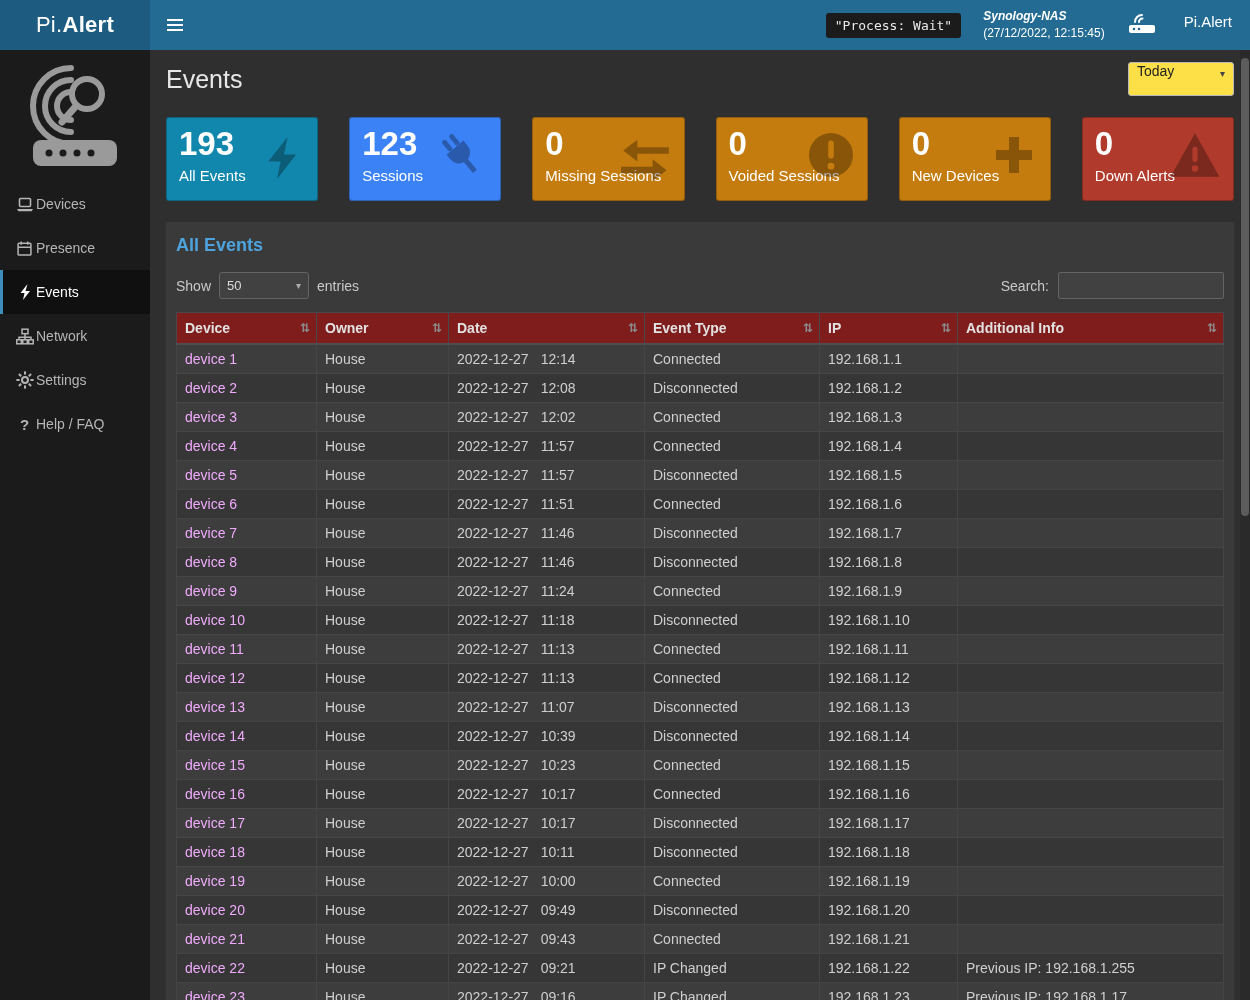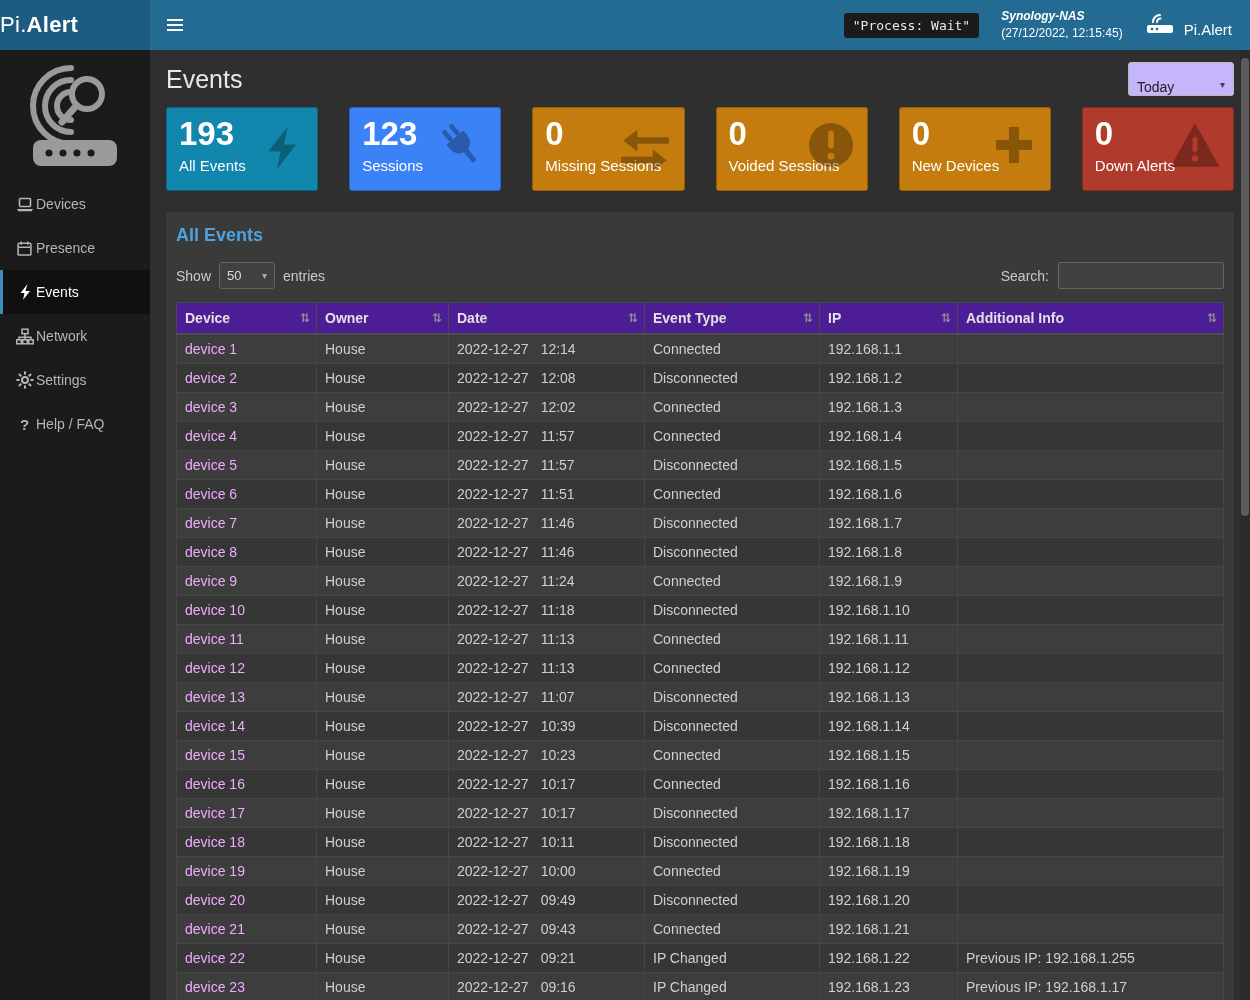--- a/index.html
+++ b/index.html
@@ -3,78 +3,78 @@
 <meta charset="utf-8">
 <style>
   * { margin:0; padding:0; box-sizing:border-box; }
   html,body { width:1250px; height:1000px; overflow:hidden; background:#2f2f2f;
               font-family:"Liberation Sans", sans-serif; }
 
   
   .topbar { position:absolute; top:0; left:0; width:1250px; height:50px; background:#236b93;
             display:flex; z-index:30; }
   .brand { width:150px; height:50px; background:#1d5c80; color:#fff; display:flex;
-           align-items:center; font-size:22px; letter-spacing:.3px; }
+           align-items:center; justify-content:center; font-size:22px; letter-spacing:.3px; }
   .brand .bold { font-weight:bold; }
   .topbar-main { flex:1; display:flex; align-items:center; }
   .hamburger { height:50px; padding:0 17px; display:flex; flex-direction:column; justify-content:center;
                gap:3px; cursor:pointer; }
   .hamburger i { display:block; width:16px; height:2px; background:#fff; }
   .topbar-right { margin-left:auto; display:flex; align-items:center; gap:22px; padding-right:12px; }
   .process-badge { background:#1b1b1b; color:#eaeaea; font-family:"DejaVu Sans Mono", monospace;
                    font-size:13px; padding:5px 9px; border-radius:3px; white-space:nowrap; }
   .host-info { color:#fff; font-size:12px; line-height:1.45; }
   .host-info .host-name { font-weight:bold;font-style:italic; }
-  .app-chip { display:flex; align-items:flex-end; gap:9px; color:#fff; font-size:15px; padding-right:6px; }
+  .app-chip { display:flex; align-items:flex-start; gap:27px; color:#fff; font-size:15px; padding-right:6px; }
 
   
   .sidebar { position:absolute; top:50px; left:0; width:150px; height:950px; background:#1b1b1b; z-index:20; }
   .logo-wrap { padding:14px 0 12px; display:flex; justify-content:center; }
   .menu { list-style:none; }
   .menu-item { display:flex; align-items:center; gap:2px; height:44px; padding:0 12px; color:#b5b5b5;
                font-size:14px; cursor:pointer; border-left:3px solid transparent; }
   .menu-item .mi-icon { width:19px; display:flex; justify-content:center; }
   .menu-item.active { background:#101010; color:#fff; border-left-color:#3c8dbc; }
   .q-glyph { font-weight:bold; font-size:15px; }
 
   
   .main { position:absolute; left:150px; top:50px; width:1100px; height:950px; padding:10px 16px 0; }
   .page-head { display:flex; justify-content:space-between; align-items:center; height:38px; }
   .page-title { color:#e8e8e8; font-size:25px; font-weight:normal; }
-  .period-select { width:106px; height:28px; background:#c4b5fd; border:1px solid #b9b9b9; border-radius:3px;
-                   color:#222; font-size:14px; display:flex; align-items:flex-start; justify-content:space-between;
+  .period-select { width:106px; height:28px; background:#fde047; border:1px solid #b9b9b9; border-radius:3px;
+                   color:#222; font-size:14px; display:flex; align-items:flex-end; justify-content:space-between;
                    padding:16px 8px; cursor:pointer; }
   .caret-dark { color:#444; font-size:10px; }
   .caret-light { color:#aaa; font-size:10px; }
 
   
-  .cards { display:flex; gap:31px; margin-top:9px; }
+  .cards { display:flex; gap:31px; margin-top:19px; }
   .card { flex:1; height:84px; border-radius:3px; position:relative; color:#fff; padding:9px 12px 0;
           overflow:hidden; cursor:pointer; border:1px solid rgba(0,0,0,.25); }
   .card-value { font-size:33px; font-weight:bold; line-height:1.05; }
   .card-label { font-size:15px; margin-top:5px; }
   .card-icon { position:absolute; right:12px; top:13px; }
 
   
   .panel { margin-top:21px; background:#3a3a3a; padding:10px 10px 30px; min-height:775px; }
   .panel-title { color:#4da3dd; font-size:18px; font-weight:bold; padding:3px 0 9px; }
   .table-controls { display:flex; justify-content:space-between; align-items:center; margin:7px 0 13px;
                     color:#c9c9c9; font-size:14px; }
   .length-wrap { display:flex; align-items:center; }
-  .length-select { display:inline-flex; align-items:center; justify-content:space-between; width:56px; height:27px;
+  .length-select { display:inline-flex; align-items:center; justify-content:space-between; width:90px; height:27px;
                    background:#414141; border:1px solid #646464; border-radius:3px; padding:0 7px; margin:0 8px;
                    color:#ddd; font-size:13px; cursor:pointer; }
   .search-wrap { display:flex; align-items:center; }
   .search-input { width:166px; height:27px; background:#414141; border:1px solid #646464; border-radius:2px;
                   margin-left:9px; color:#ddd; padding:0 8px; font-size:13px; outline:none;
                   font-family:"Liberation Sans", sans-serif; }
 
   
   table { width:100%; border-collapse:collapse; font-size:14px; color:#cfcfcf; table-layout:fixed; }
-  thead th { text-align:left; font-weight:bold; color:#e2e2e2; padding:7px 8px; background:#4c1d95;
+  thead th { text-align:left; font-weight:bold; color:#e2e2e2; padding:7px 8px; background:#7f1d1d;
              border:1px solid #484848; border-bottom:2px solid #4e4e4e; position:relative; cursor:pointer; height:31px; }
   th .sort { position:absolute; right:6px; top:50%; transform:translateY(-50%); color:#8d8d8d;
              font-size:12px; font-family:"DejaVu Sans", sans-serif; }
   tbody td { padding:5px 8px; border:1px solid #454545; height:29px; overflow:hidden; white-space:nowrap; }
   tbody tr:nth-child(odd)  { background:#3d3d3d; }
   tbody tr:nth-child(even) { background:#363636; }
   a.device-link { color:#f0abfc; font-weight:normal; text-decoration:none; cursor:pointer; }
   .time { margin-left:12px; }
 
   

